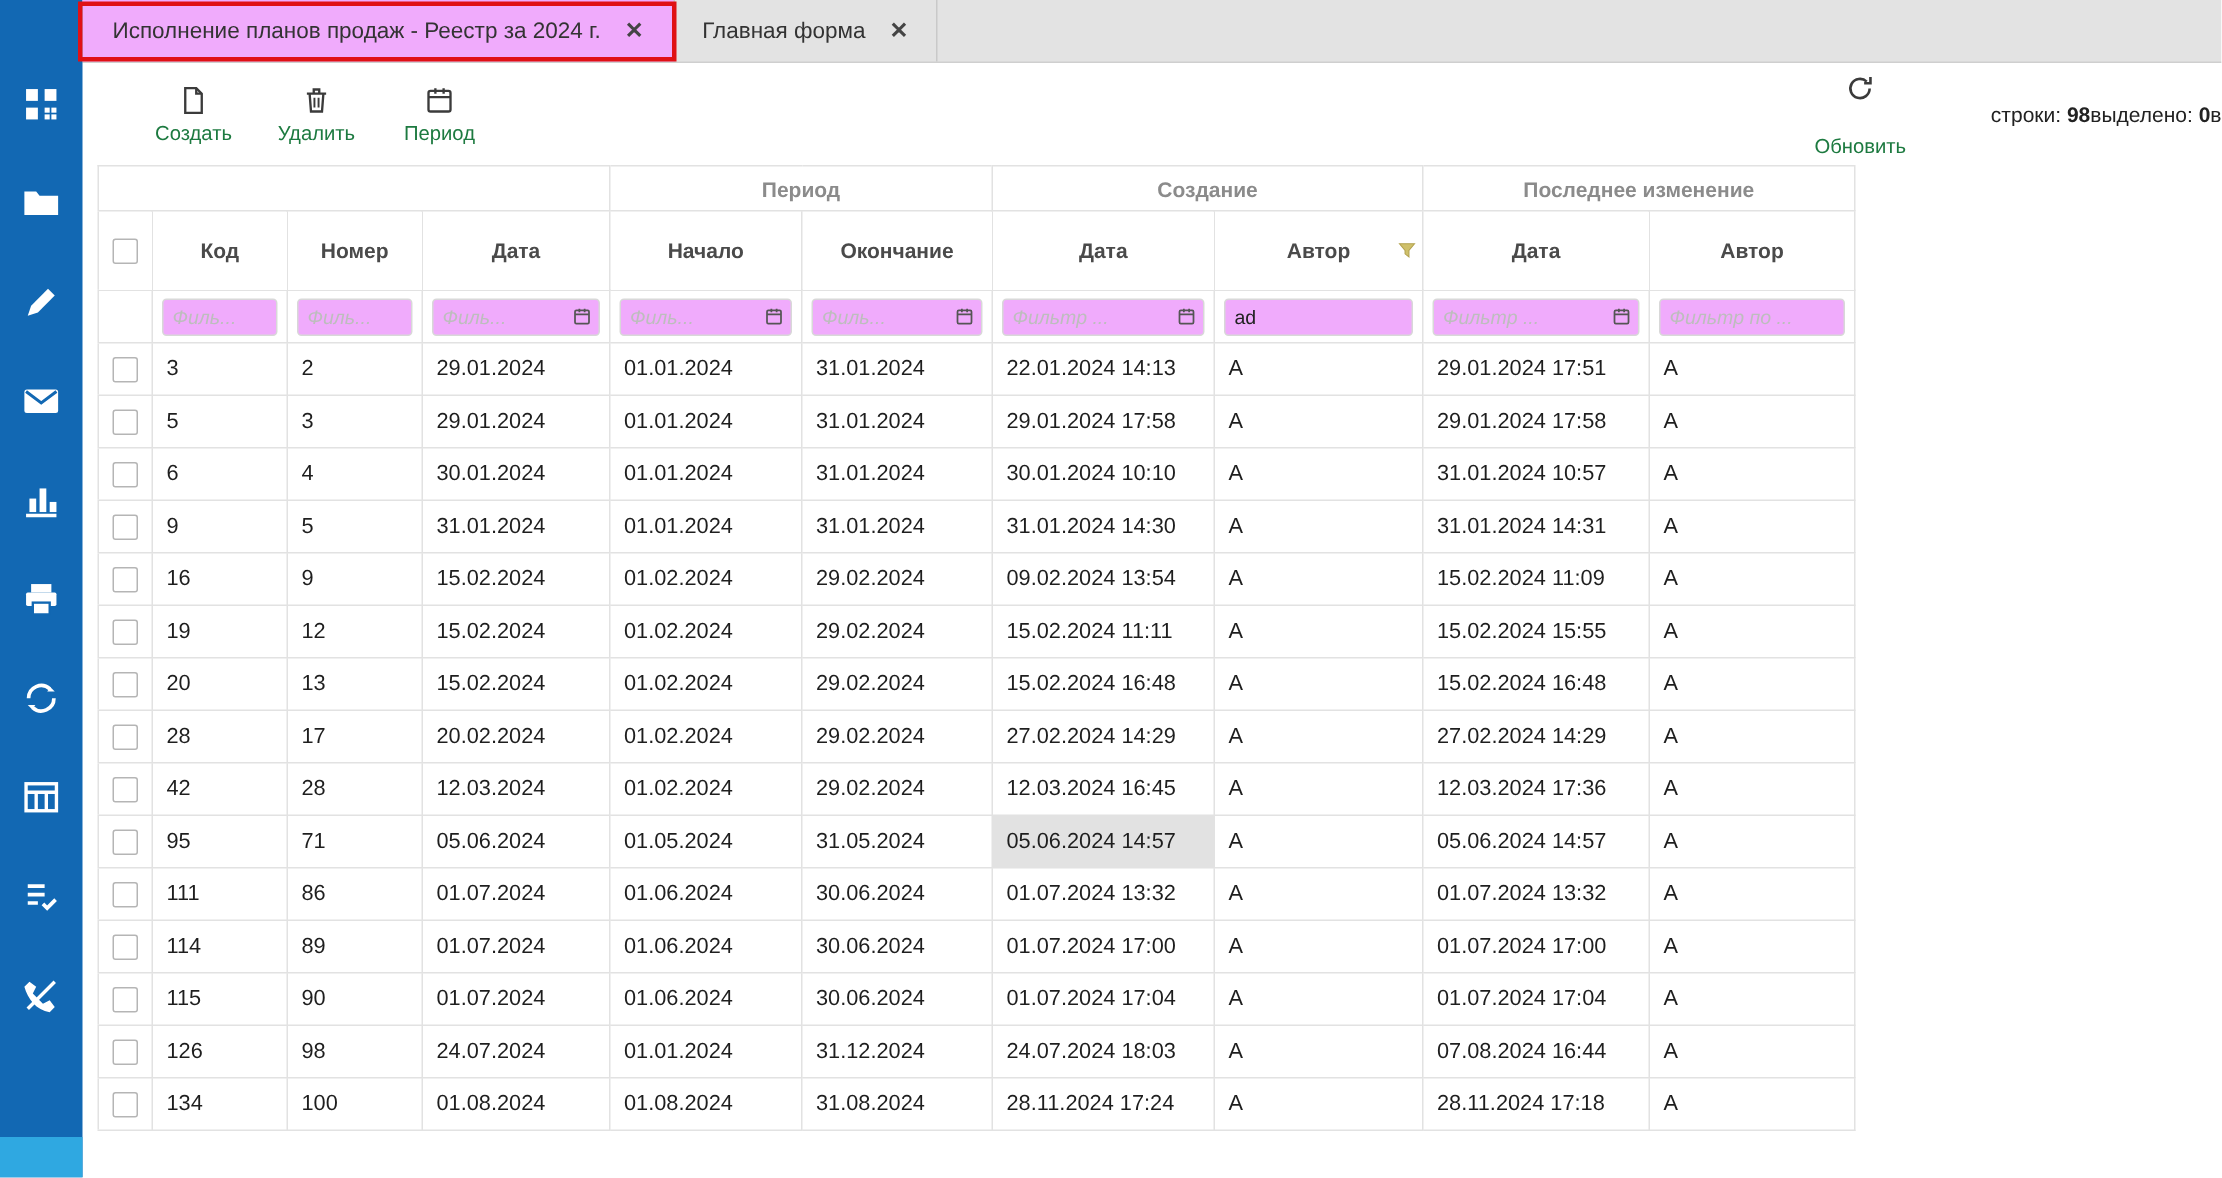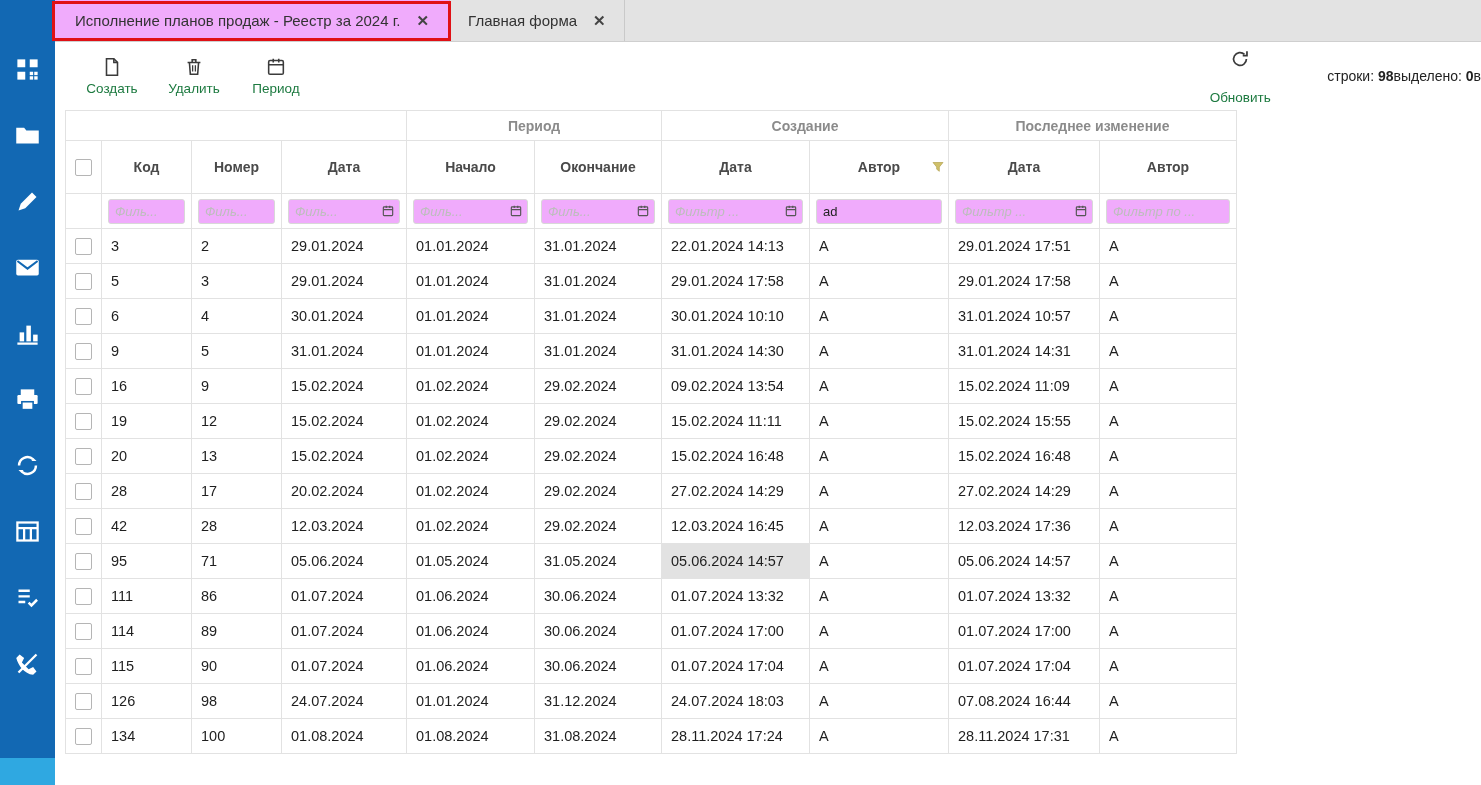--- a/index.html
+++ b/index.html
@@ -21,21 +21,21 @@
     border-bottom:1px solid #cfcfcf;box-sizing:border-box;flex:0 0 auto;}
   .tab{position:relative;display:flex;align-items:center;gap:16px;padding:0 18px;
     font-size:15px;color:#333;border-right:1px solid #c9c9c9;cursor:pointer;white-space:nowrap;}
   .tab.active{background:#f0abfc;padding:0 20px;}
   .tab-close{font-size:15px;color:#444;font-weight:bold;cursor:pointer;line-height:1;}
   .annotation{position:absolute;left:-3px;top:1px;right:-2px;bottom:0;
     border:3px solid #e01015;pointer-events:none;}
 
   
   .toolbar{height:68px;background:#fff;display:flex;align-items:center;
-    padding:0 0 0 16px;box-sizing:border-box;flex:0 0 auto;}
+    padding:0 0 0 33px;box-sizing:border-box;flex:0 0 auto;}
   .tool-btn{display:flex;flex-direction:column;align-items:center;justify-content:center;
     min-width:62px;padding:0 10px;cursor:pointer;}
   .tb-icon svg{width:22px;height:22px;display:block;}
   .tb-label{margin-top:3px;font-size:13.5px;color:#1d7a40;}
   .refresh-btn{margin-left:auto;gap:17px;}
   .counts{display:flex;align-items:center;gap:0;margin-left:46px;font-size:14px;
     color:#222;white-space:nowrap;overflow:hidden;}
   .counts b{font-weight:700;}
 
   
@@ -466,21 +466,21 @@
             </tr>
             <tr>
               <td class="cb-cell"><span class="checkbox"></span></td>
               <td>134</td>
               <td>100</td>
               <td>01.08.2024</td>
               <td>01.08.2024</td>
               <td>31.08.2024</td>
               <td>28.11.2024 17:24</td>
               <td>A</td>
-              <td>28.11.2024 17:31</td>
+              <td>28.11.2024 17:18</td>
               <td>A</td>
             </tr>
           </tbody>
       </table>
     </div>
 
   </div>
 </div>
 
 </body></html>

